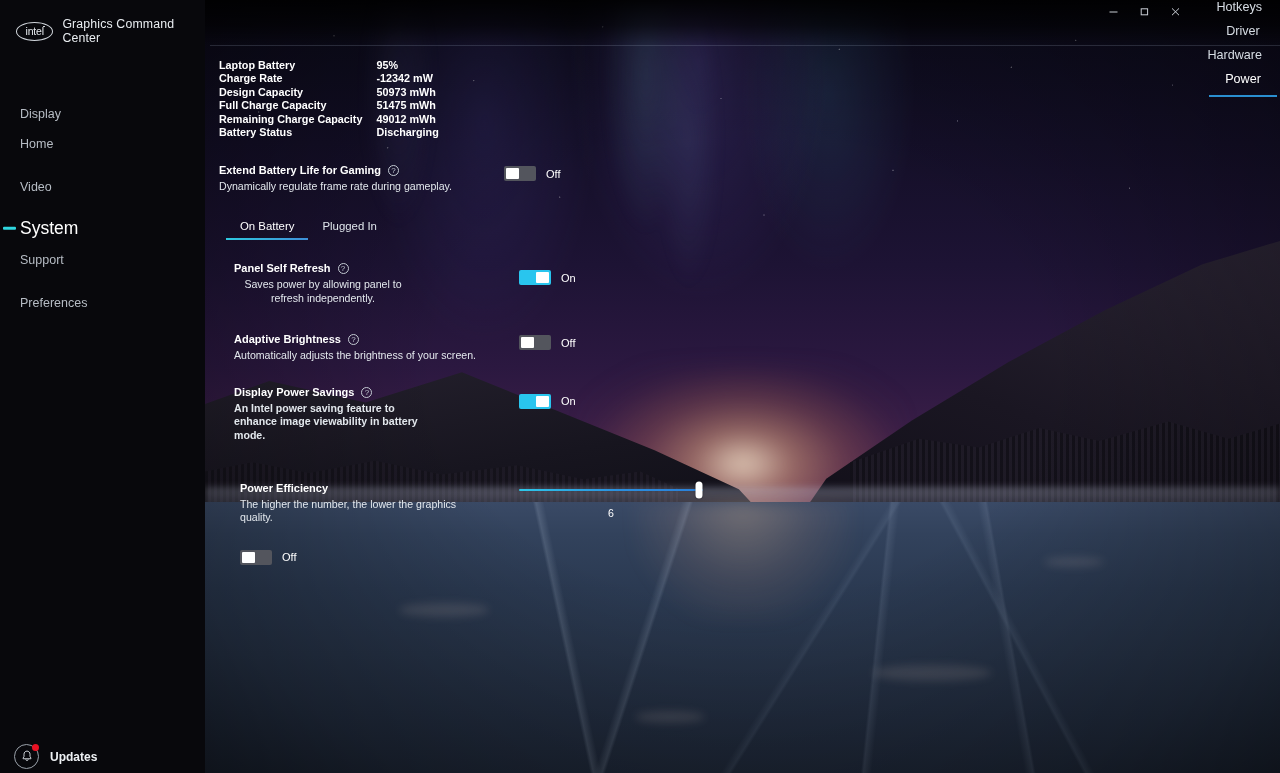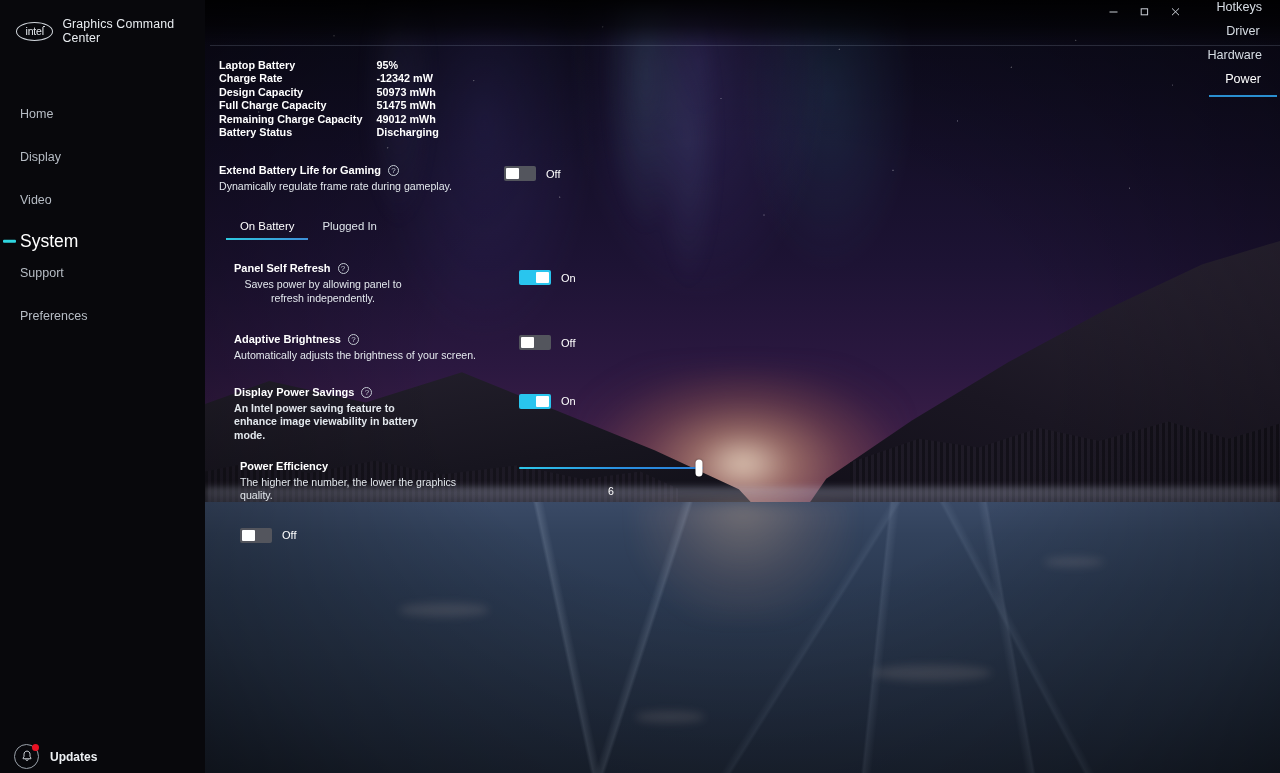--- a/index.html
+++ b/index.html
@@ -384,27 +384,27 @@
   <div id="sidebar">
     <div class="brand">
       <div class="intel-logo">
         <span>intel</span>
         <span class="ldot"></span>
       </div>
       <div class="brand-title">Graphics Command Center</div>
     </div>
 
     <div class="nav" id="nav-list">
+      <div class="nav-item" style="margin-top:13px;">
+
+        <span>Display</span>
+      </div>
       <div class="nav-item">
 
         <span>Home</span>
-      </div>
-      <div class="nav-item" style="margin-top:13px;">
-
-        <span>Display</span>
       </div>
       <div class="nav-item" style="margin-top:13px;">
 
         <span>Video</span>
       </div>
       <div class="nav-item active" style="margin-top:9px;">
         <span class="marker"></span>
         <span>System</span>
       </div>
       <div class="nav-item" style="">
@@ -560,21 +560,21 @@
           <div class="s-desc" style="max-width:200px;font-weight:bold;">An Intel power saving feature to enhance image viewability in battery mode.</div>
         </div>
         <div class="ctrl" style="margin-top:9px;">
           <div class="toggle on">
             <span class="knob"></span>
           </div>
           <span class="tog-label">On</span>
         </div>
       </div>
 
-      <div class="srow" style="margin-top:16px; padding-left:21px;">
+      <div class="srow" style="margin-top:38px; padding-left:21px;">
         <div class="texts" style="width:279px;">
           <div class="s-title">
             <span>Power Efficiency</span>
           </div>
           <div class="s-desc" style="max-width:240px;">The higher the number, the lower the graphics quality.</div>
         </div>
         <div class="slider-block">
           <div class="slider-track">
             <div class="slider-handle" id="pe-handle" style="left: 98%;"></div>
             <div class="slider-value" id="pe-value" style="left: 50%;">6</div>

